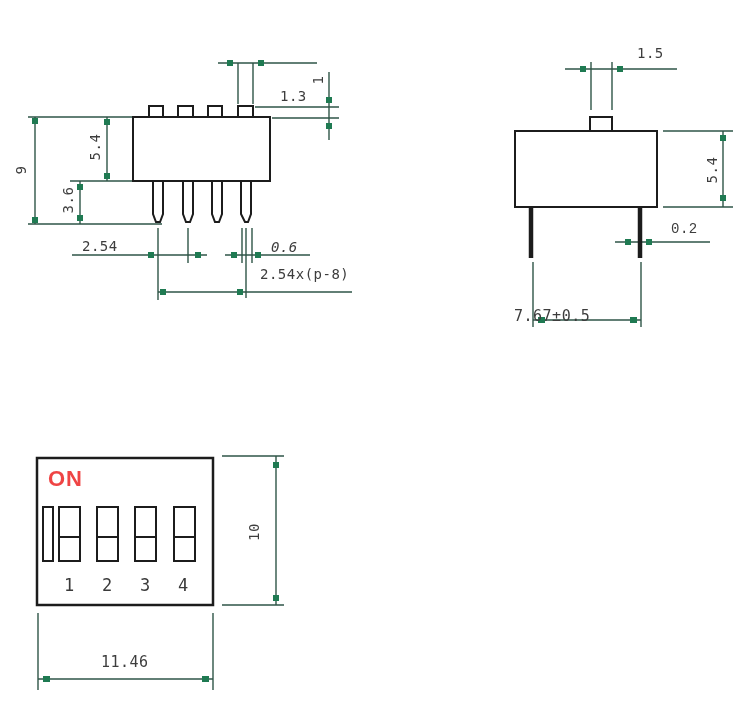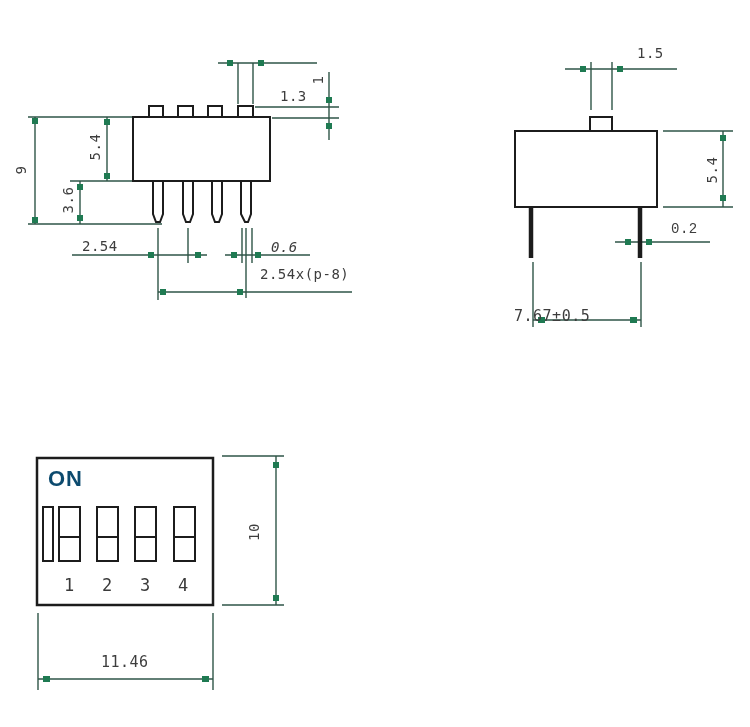--- a/index.html
+++ b/index.html
@@ -13,21 +13,21 @@
   .pin-s{stroke:var(--outline,#1c1c1c);stroke-width:4.5;}
   
   .dl{stroke:var(--dimline,#2e5547);stroke-width:1.4;fill:none;}
   .mk{fill:var(--marker,#1f7a52);stroke:none;}
   
   .dimlabel{position:absolute;font-size:14px;color:var(--dimtext,#3d3d3d);
             letter-spacing:.5px;white-space:nowrap;line-height:16px;}
   .dimlabel.big{font-size:15px;}
   .vtext{width:40px;height:16px;text-align:center;transform:rotate(-90deg);transform-origin:center;}
   .onlabel{position:absolute;font-family:"Liberation Sans","DejaVu Sans",sans-serif;
-           font-weight:bold;font-size:22px;color:#0c4a6e;letter-spacing:1px;line-height:24px;}
+           font-weight:bold;font-size:22px;color:#ef4444;letter-spacing:1px;line-height:24px;}
   .swnum{position:absolute;width:16px;text-align:center;font-size:17px;color:#3a3a3a;line-height:20px;}
 </style>
 </head>
 <body>
 
 <div id="canvas">
 
 <svg width="750" height="727" viewBox="0 0 750 727">
 
   <g>

